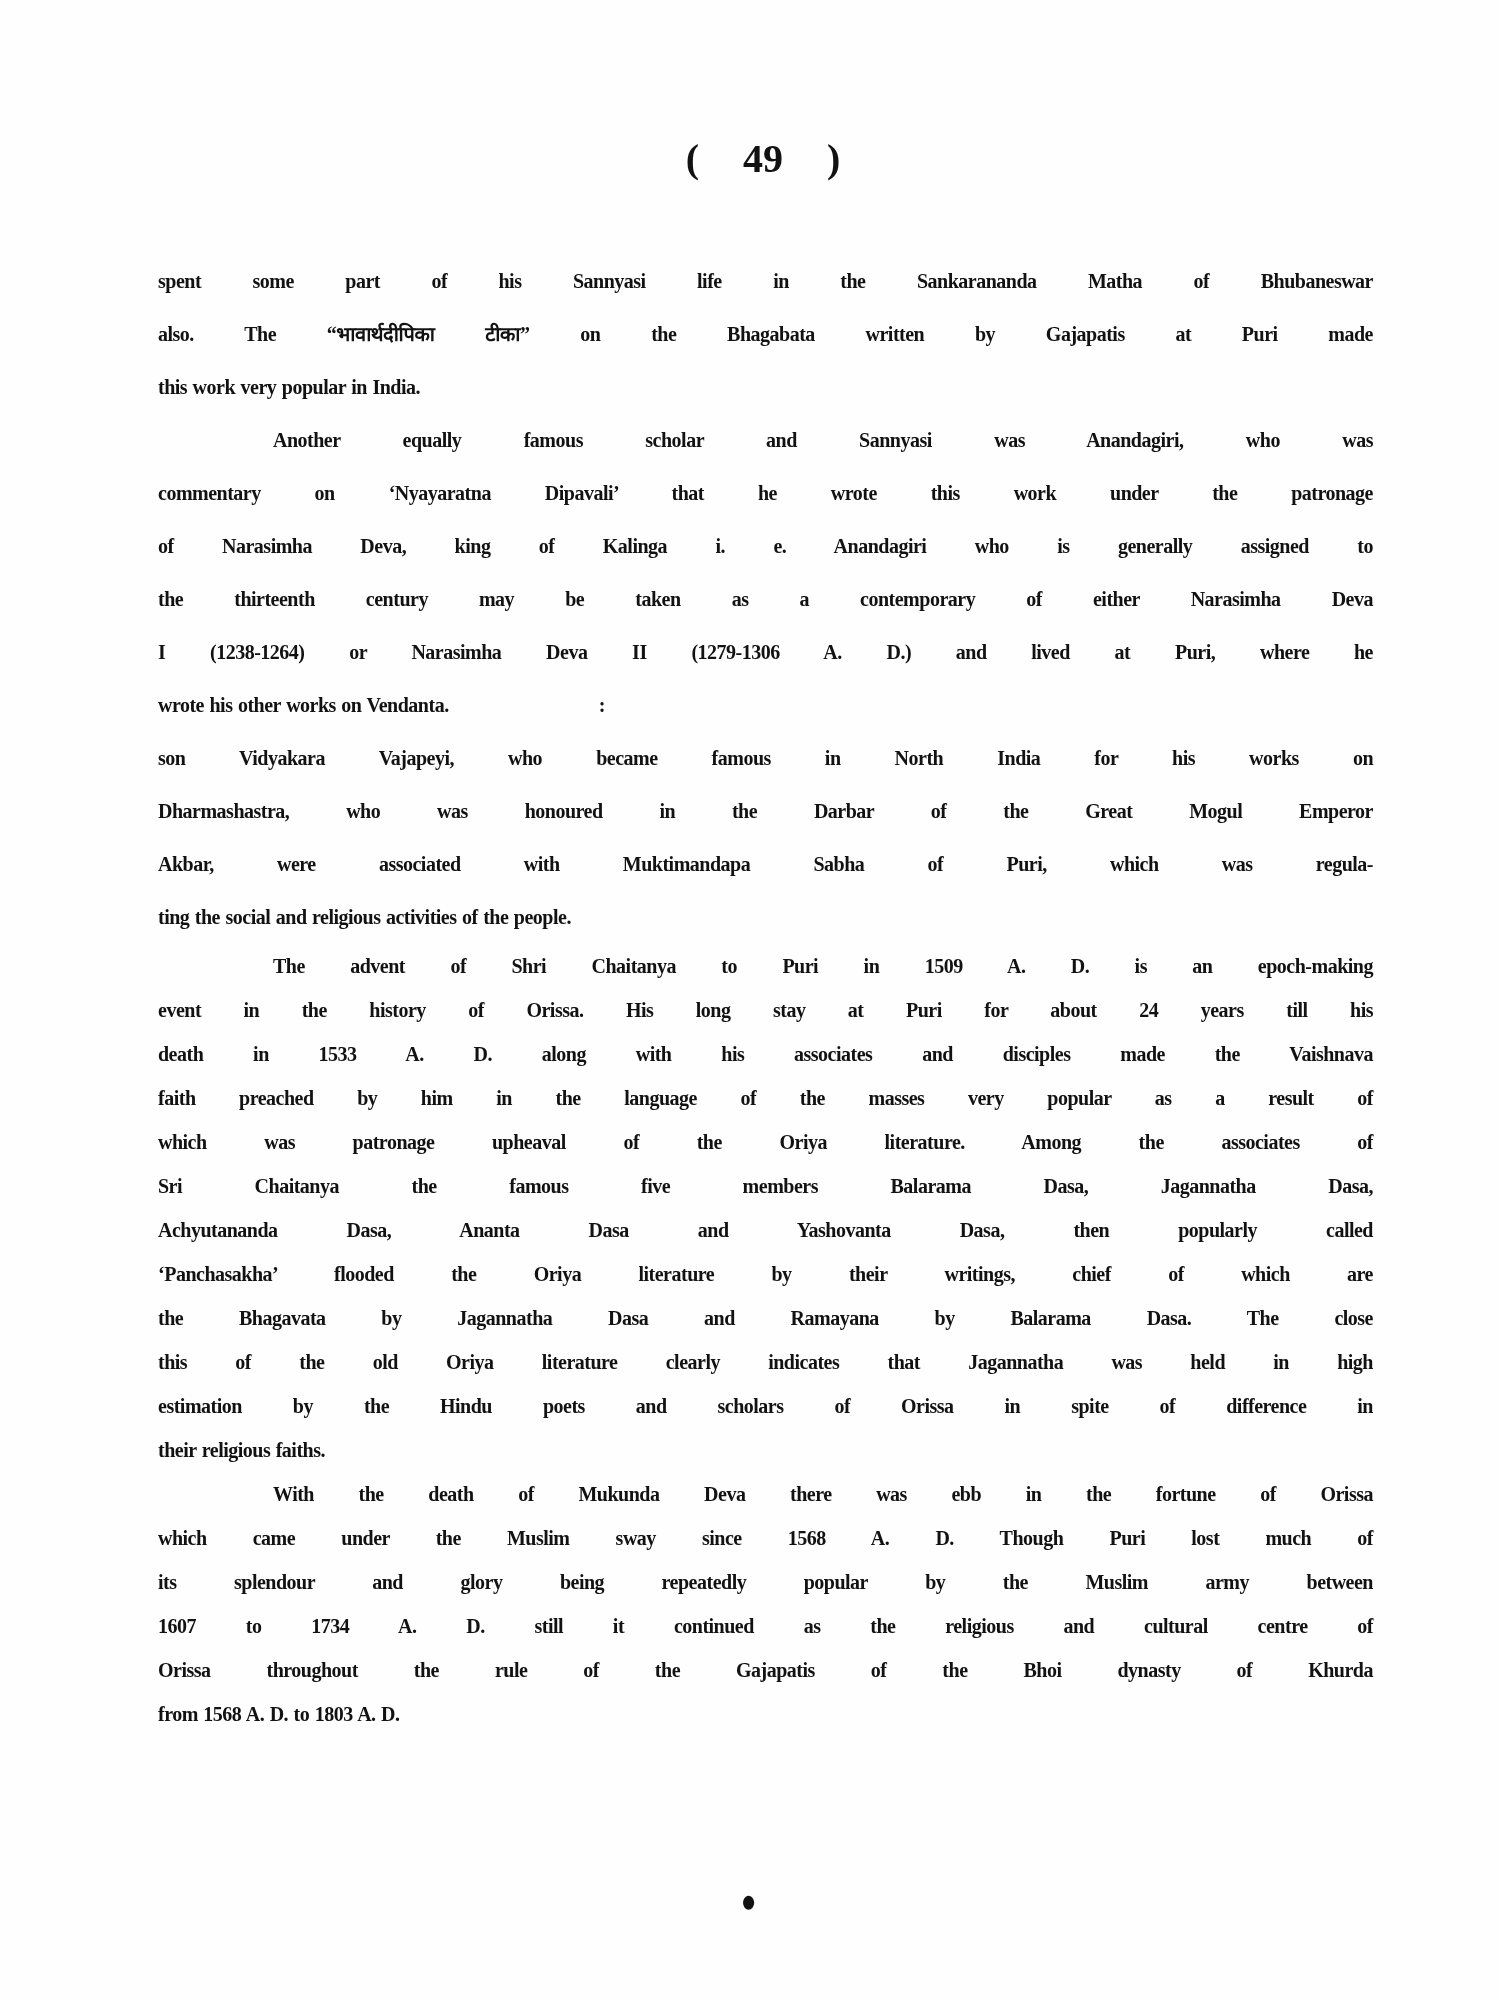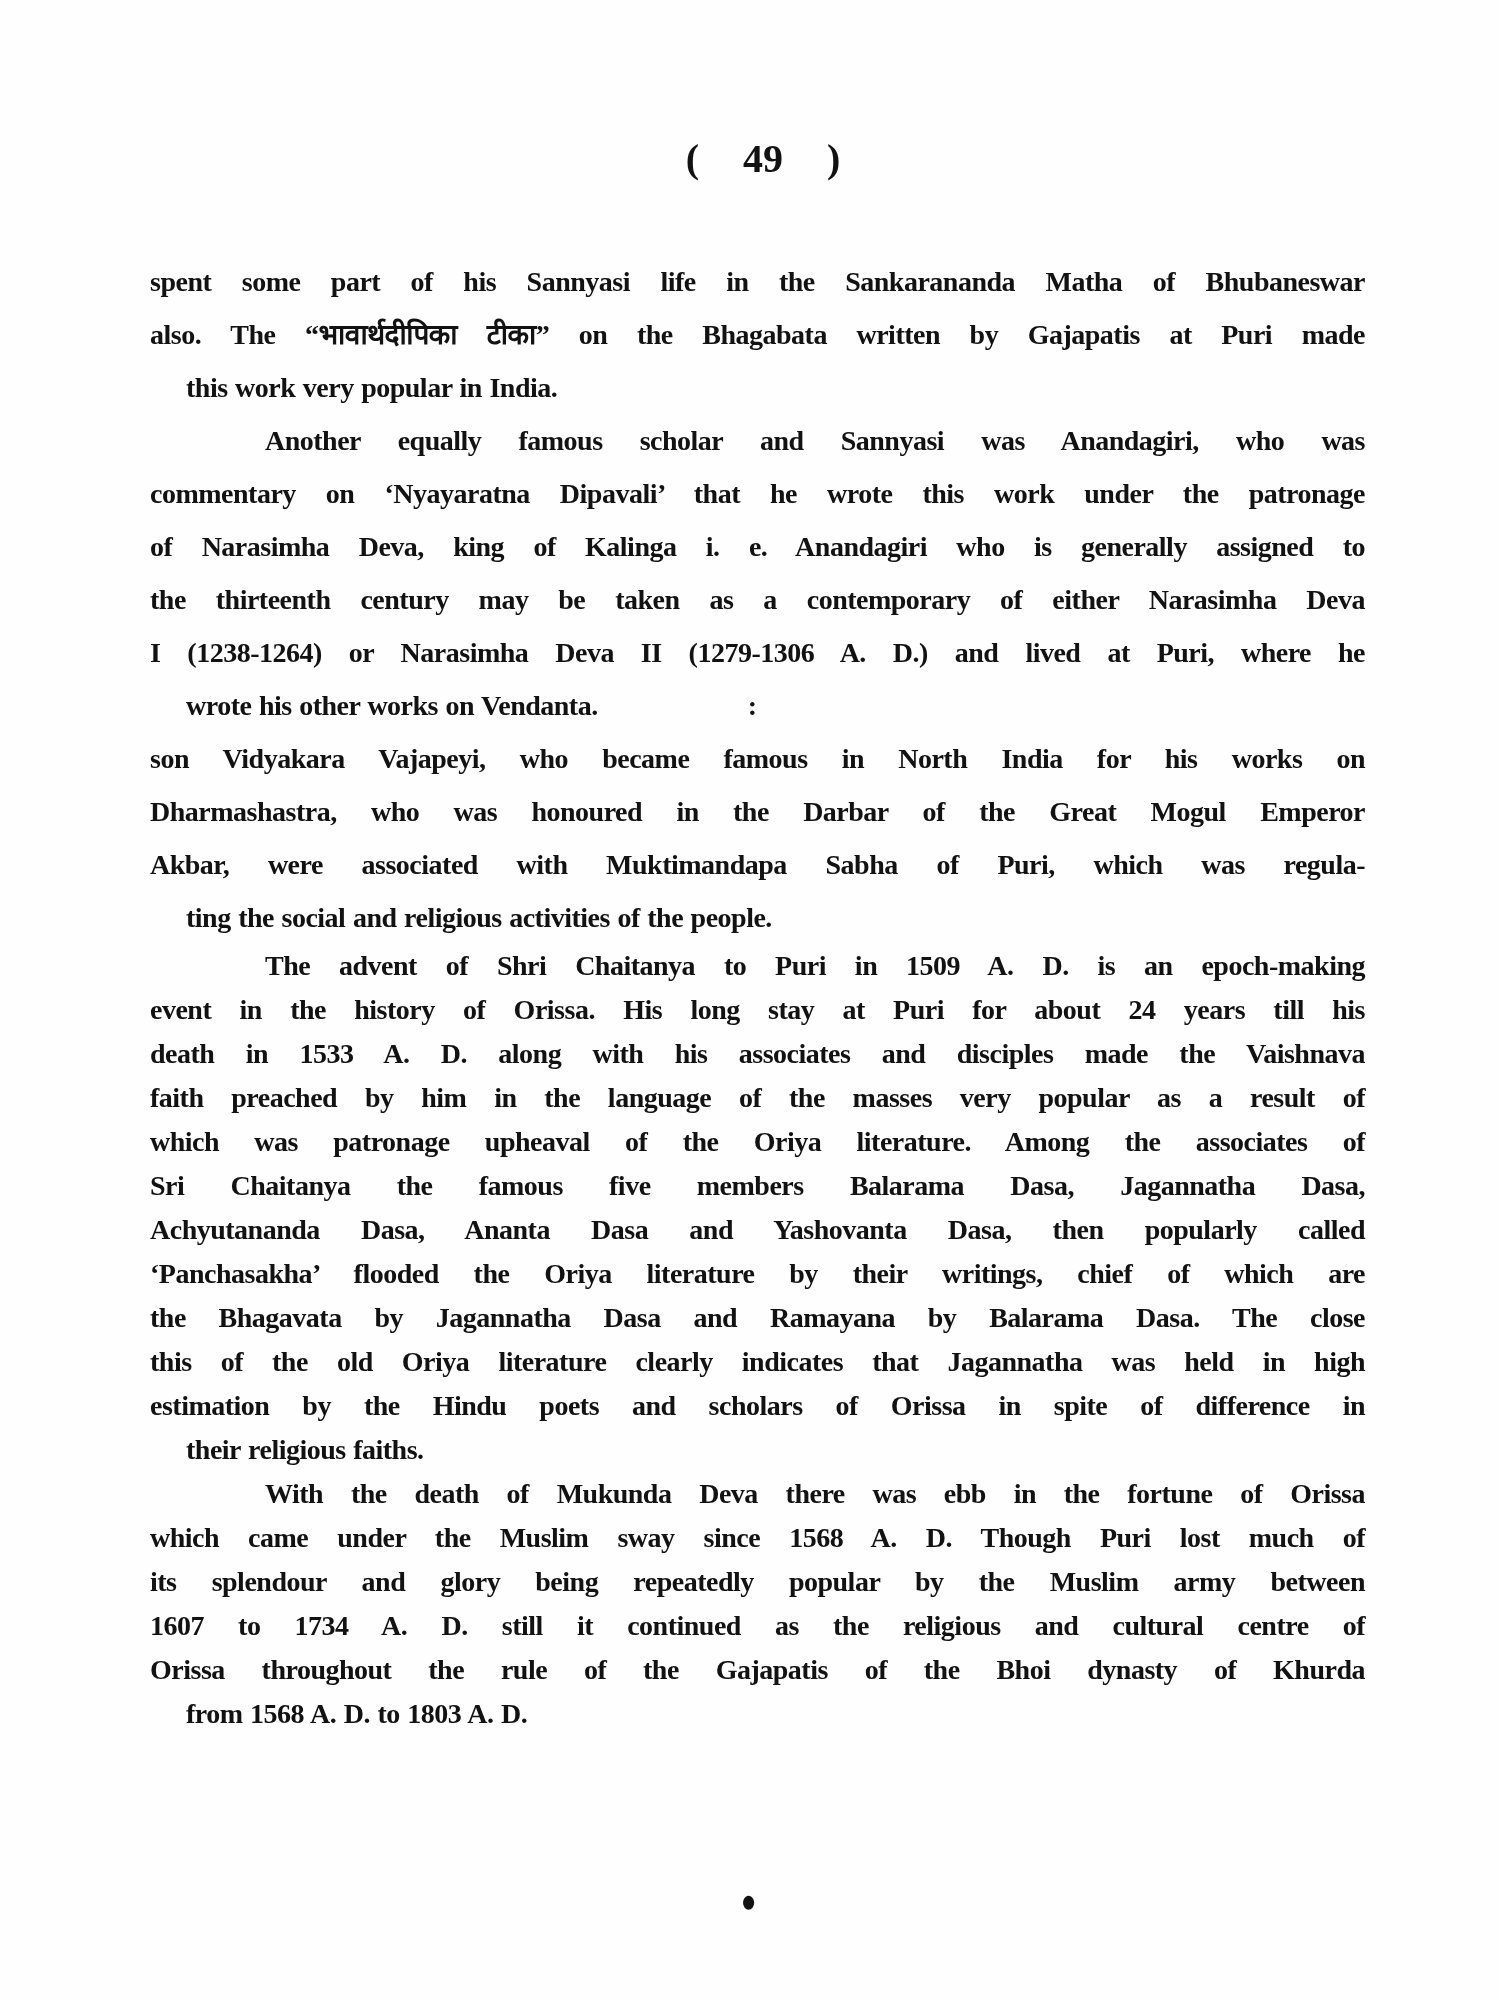--- a/index.html
+++ b/index.html
@@ -27,45 +27,44 @@
     justify-content: center;
     gap: 44px;
     font-size: 40px;
     line-height: 46px;
     transform: translateX(13px);
   }
   .page-number .paren { font-weight: 600; }
   
   .text-block {
     position: absolute;
-    left: 150px;
+    left: 158px;
     top: 255px;
     width: 1215px;
-    font-size: 28px;
+    font-size: 20px;
     letter-spacing: -0.5px;
     word-spacing: 1px;
     font-family: Liberation Serif, serif;
   }
   .line {
     height: 53px;
     line-height: 53px;
     text-align: justify;
     text-align-last: justify;
     white-space: normal;
     overflow: visible;
   }
   .paragraph.dense .line {
     height: 44px;
     line-height: 44px;
   }
   .line.indent { padding-left: 115px; }
   .line.last {
     text-align: left;
     text-align-last: left;
-    margin-left: 36px;
   }
   .stray {
     margin-left: 150px;
     font-weight: 700;
   }
   
   .footer-bullet-row {
     position: absolute;
     top: 1874px;
     left: 150px;

